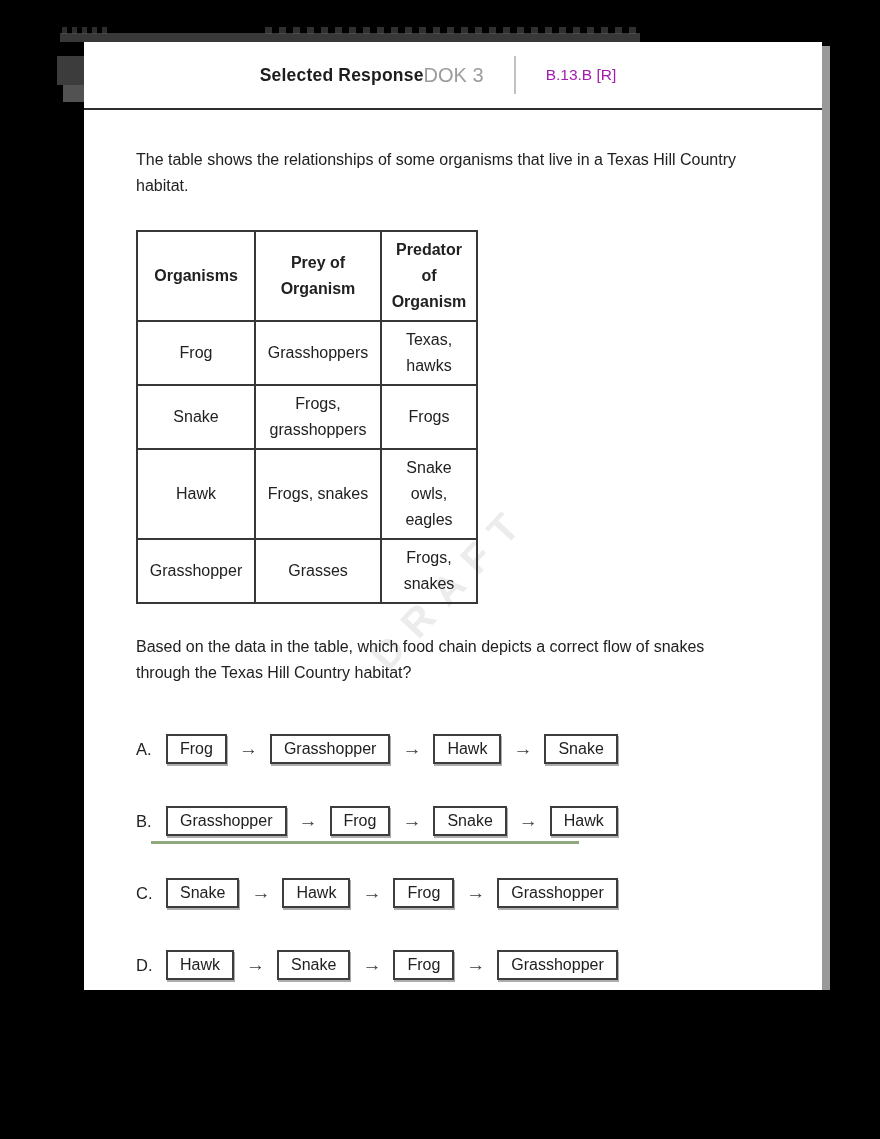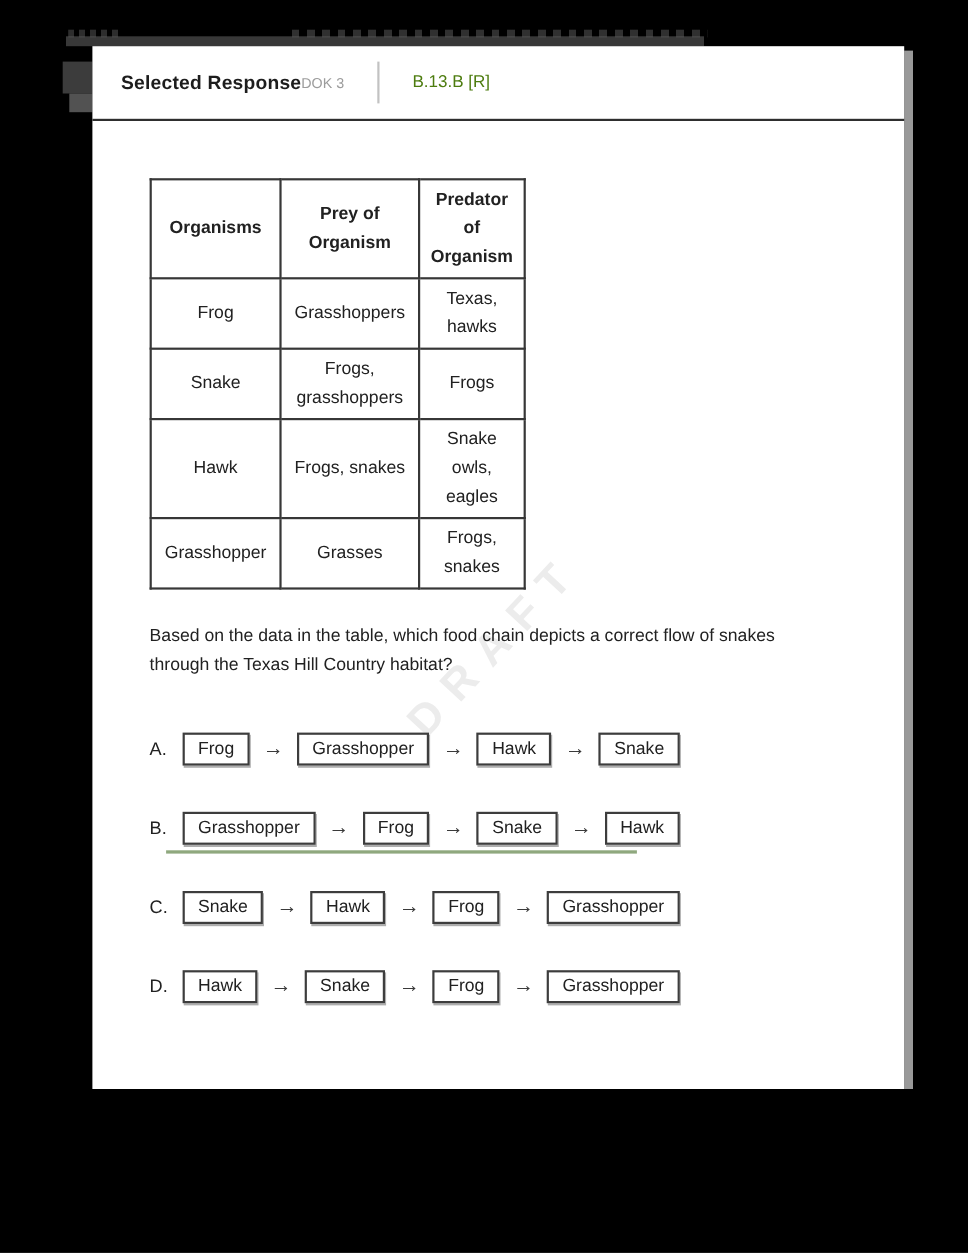--- a/index.html
+++ b/index.html
@@ -20,29 +20,29 @@
   .peek-dark  { position:absolute; left:57px; top:56px; width:27px; height:29px; background:#3c3c3c; z-index:0; }
   .peek-light { position:absolute; left:63px; top:85px; width:21px; height:17px; background:#525252; z-index:0; }
   .right-shadow { position:absolute; left:822px; top:46px; width:8px; height:944px; background:#999999; z-index:1; }
 
   
   .card {
     position:absolute; left:84px; top:42px; width:738px; height:948px;
     background:#ffffff; z-index:2;
   }
   .card-header {
-    display:flex; align-items:center; justify-content:flex-start;
+    display:flex; align-items:center; justify-content:center;
     height:66px; padding:0 56px 0 26px;
     border-bottom:2px solid #2e2e2e;
   }
   .title { font-size:17.5px; font-weight:bold; color:#1d1d1d; letter-spacing:.2px; }
   .meta  { display:flex; align-items:center; gap:30px; }
-  .dok   { color:#9c9c9c; font-size:13px; }
+  .dok   { color:#9c9c9c; font-size:20px; }
   .vdiv  { width:2px; height:38px; background:#c2c2c2; }
-  .std   { color:#4d7c0f; font-size:15.5px; }
+  .std   { color:#a21caf; font-size:15.5px; }
 
   .content { position:relative; padding:21px 0 0 52px; }
 
   .para { width:624px; font-size:16px; line-height:26px; color:#212121; position:relative; z-index:2; }
 
   
   .watermark {
     position:absolute; left:278px; top:538px;
     transform:rotate(-47deg); transform-origin:0 0;
     font-size:40px; font-weight:600; letter-spacing:15px;
@@ -93,20 +93,21 @@
     <div class="meta">
       <span class="dok">DOK 3</span>
       <span class="vdiv"></span>
       <span class="std">B.13.B [R]</span>
     </div>
   </div>
 
   <div class="content">
     <div class="watermark">DRAFT</div>
 
+    <p class="para">The table shows the relationships of some organisms that live in a Texas Hill Country habitat.</p>
 
     <table class="rel">
       <colgroup>
         <col class="c1">
           <col class="c2">
           <col class="c3">
       </colgroup>
       <thead>
         <tr>
             <th>Organisms</th>

